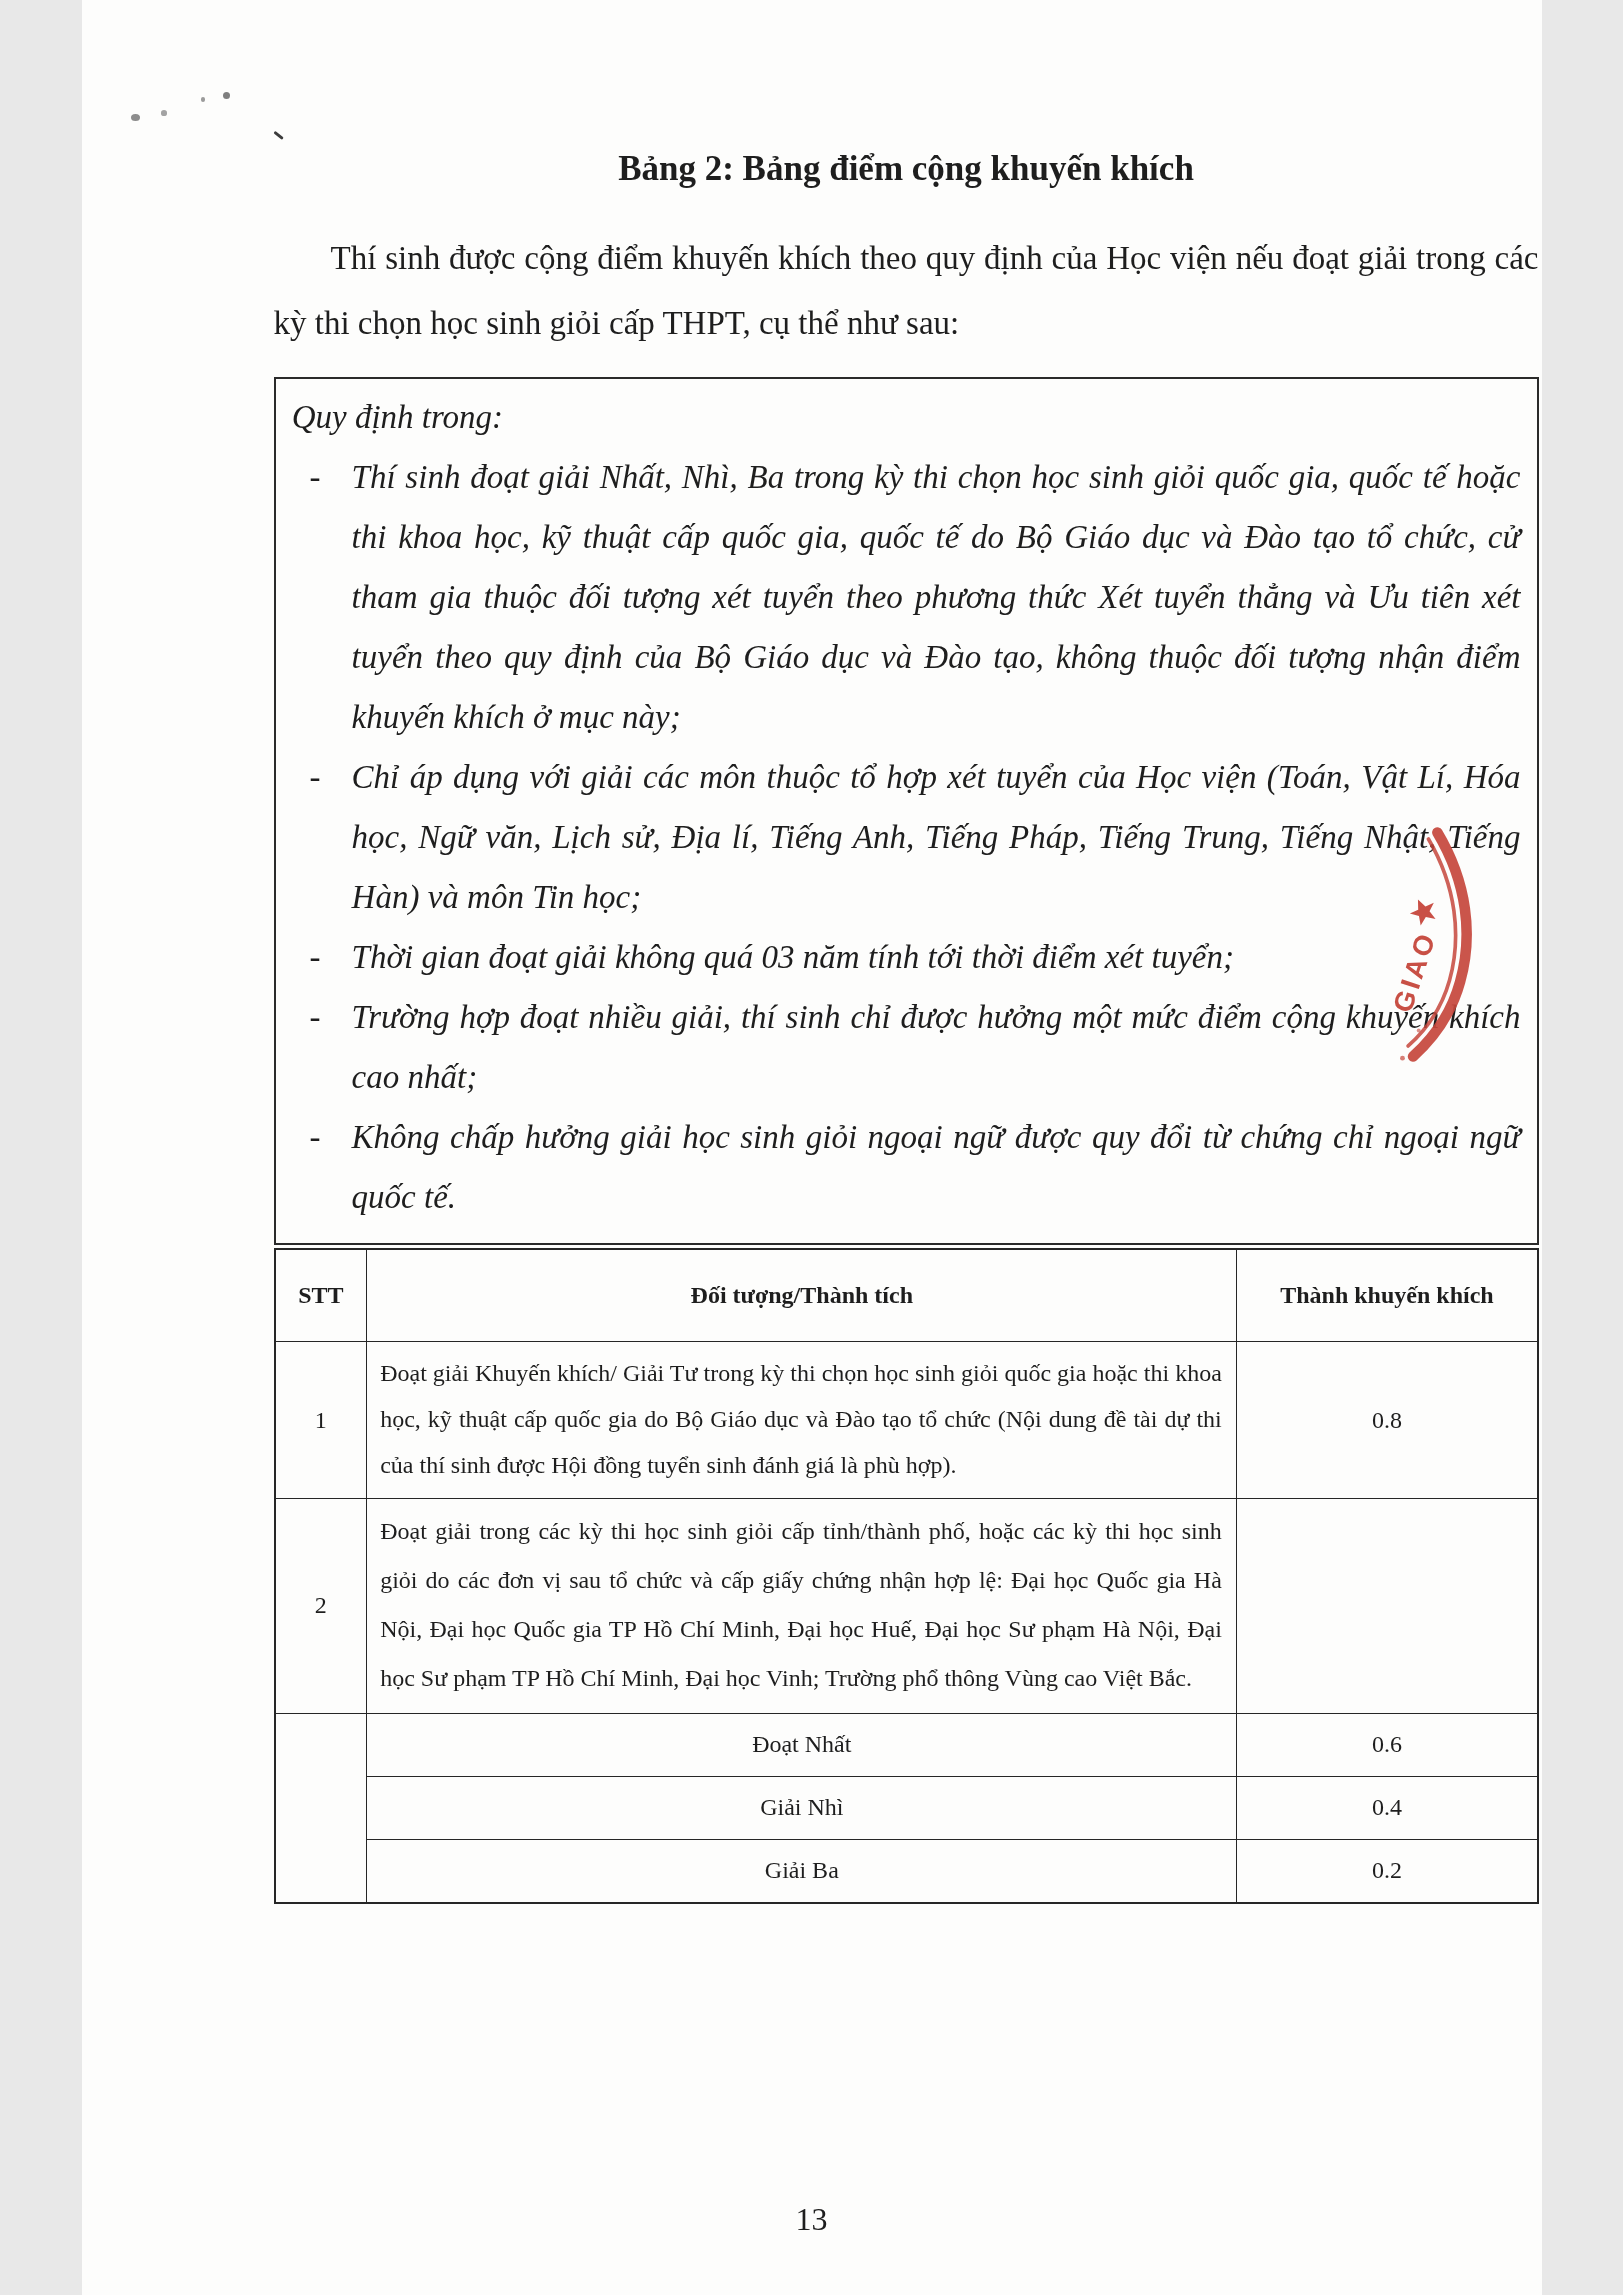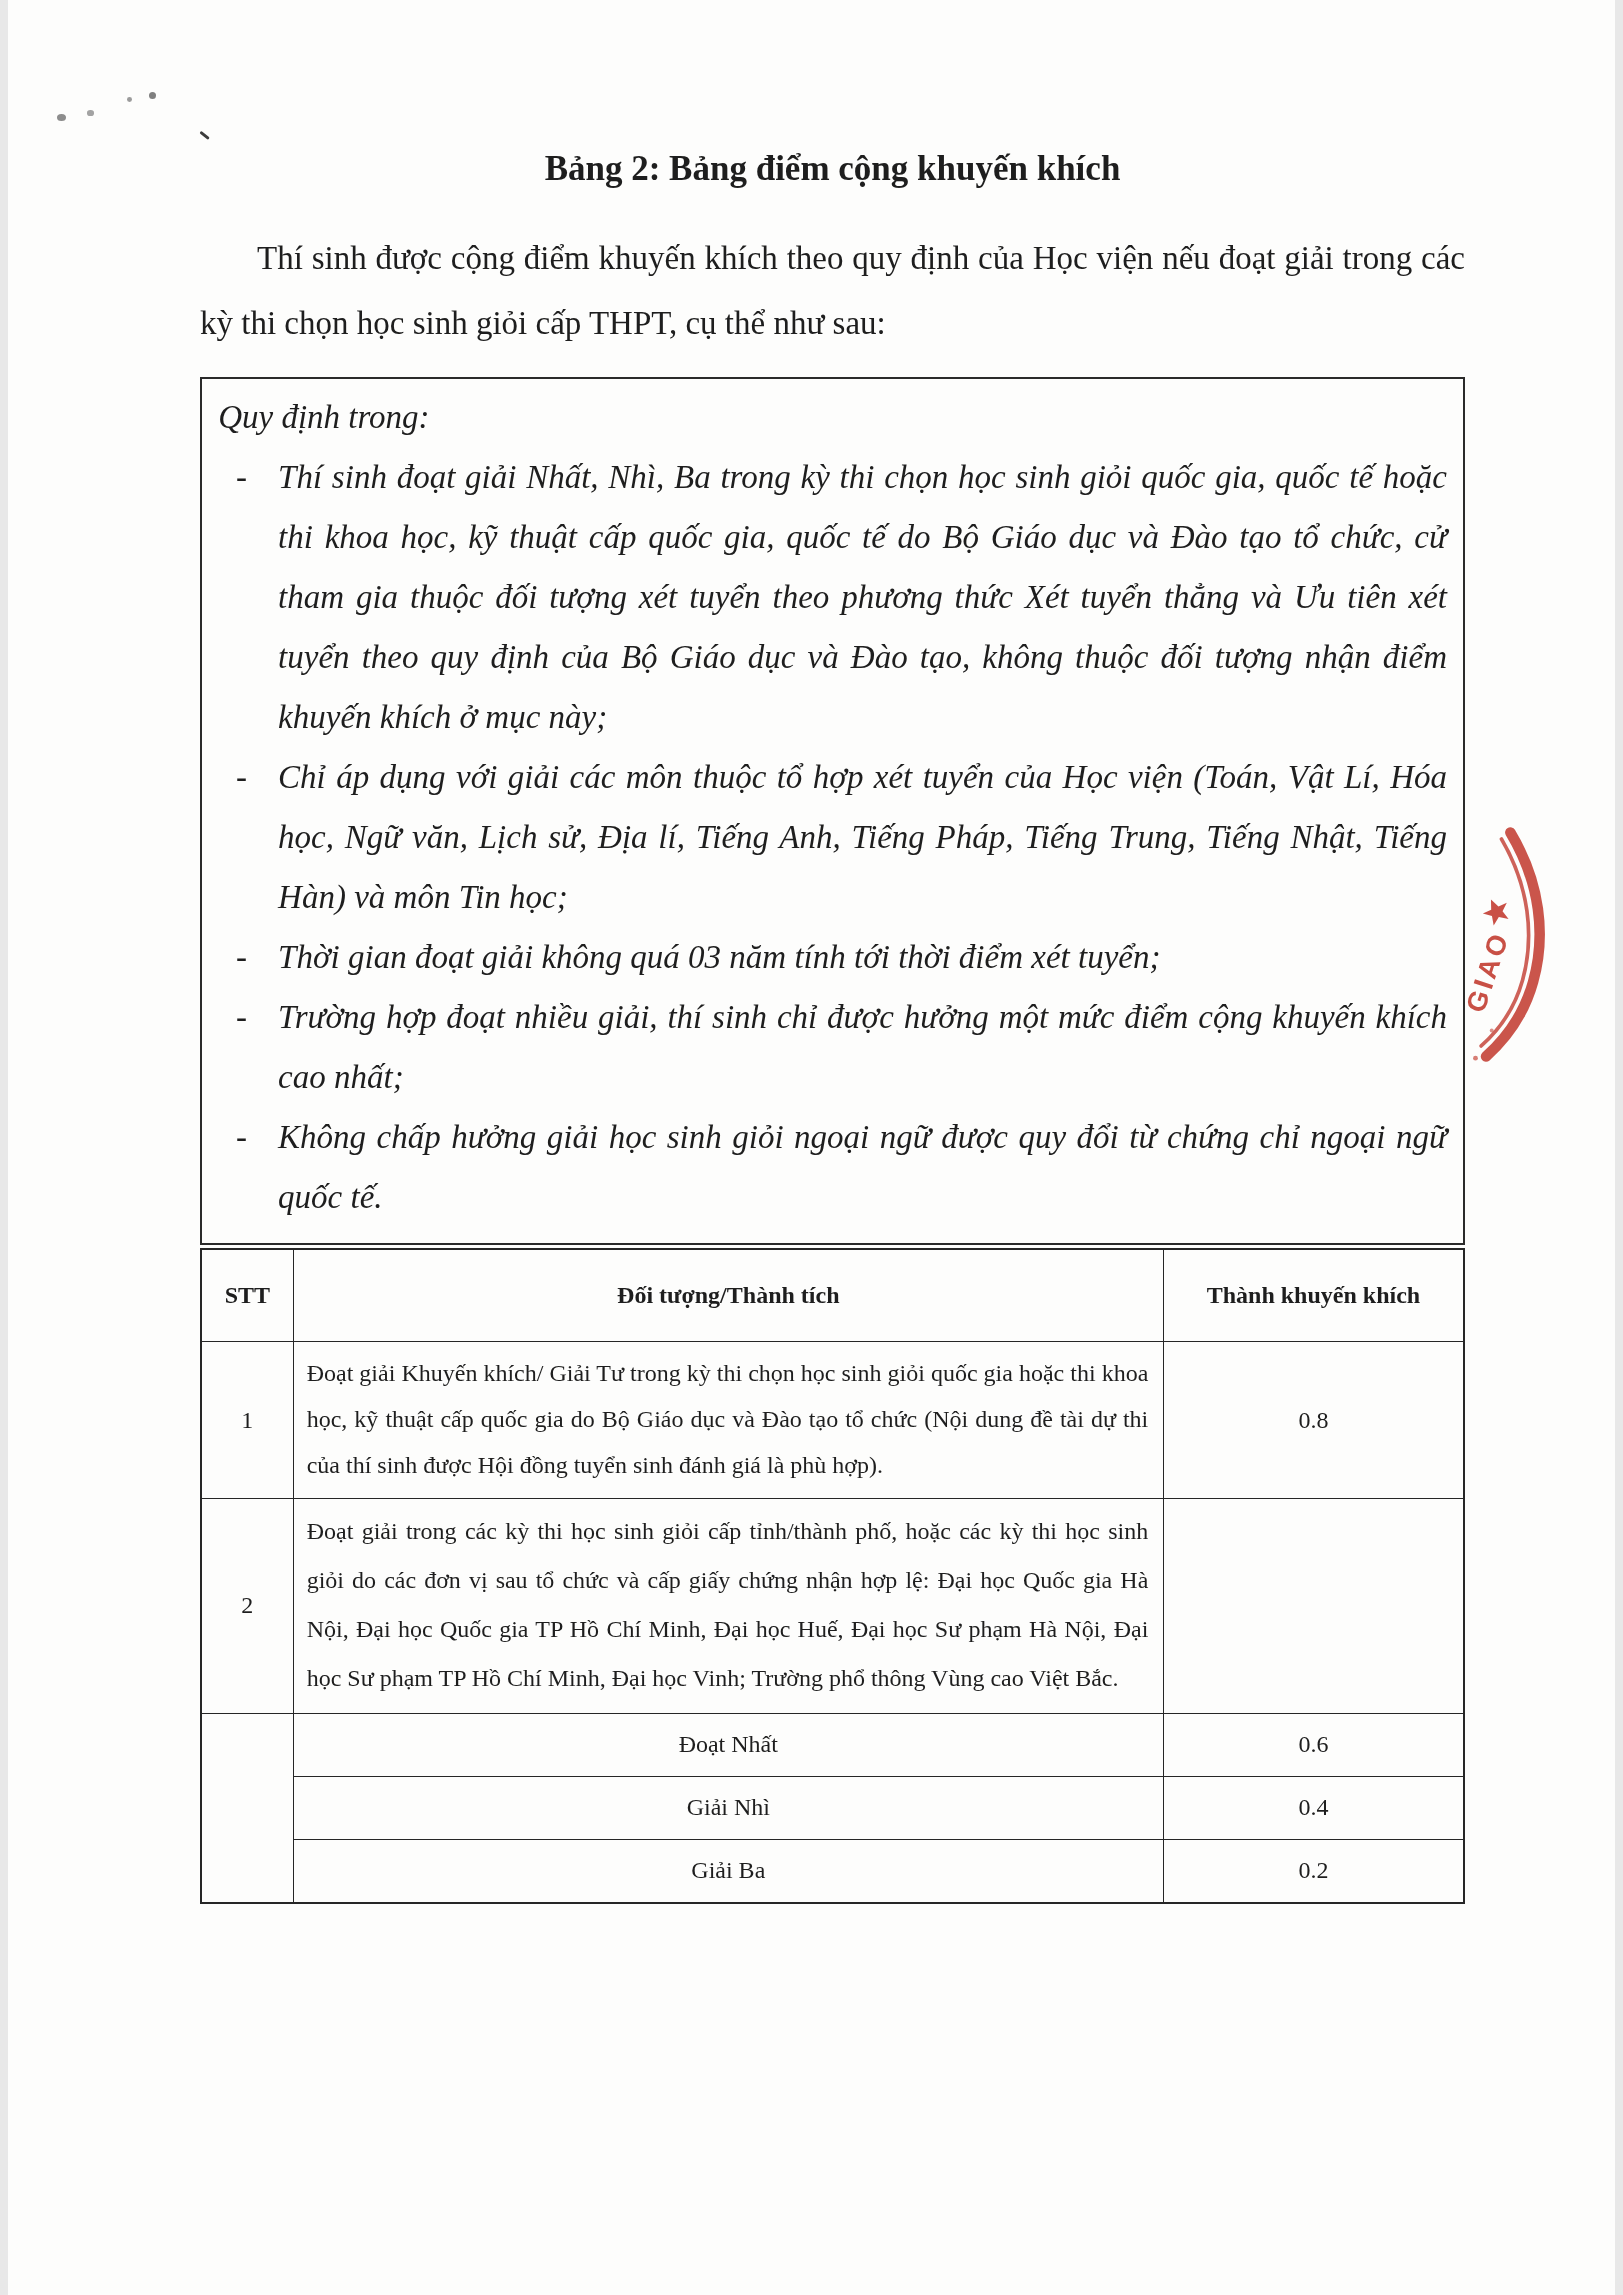--- a/index.html
+++ b/index.html
@@ -1,19 +1,19 @@
 <!DOCTYPE html>
 <html lang="vi" style="font-size:13px"><head>
 <meta charset="utf-8">
 <style>
   html, body { margin: 0; padding: 0; }
   body { background: #e8e8e8; }
   .page {
     position: relative;
-    width: 1607px;
+    width: 1460px;
     height: 2295px;
     margin: 0 auto;
     background: #fdfdfc;
     color: #1e1e1e;
     font-family: "Liberation Serif", "DejaVu Serif", serif;
     overflow: hidden;
   }
   .content {
     position: absolute;
     left: 192px;
@@ -202,15 +202,16 @@
       <path d="M 46,16 C 80,74 87,136 72,190 C 63,222 47,248 21,271" fill="none" stroke="#c6473c" stroke-width="4.5" stroke-linecap="round" opacity="0.85"></path>
       <g transform="translate(40,106) rotate(-24) scale(1.7)" fill="#c6473c" opacity="0.95">
         <path d="M0,-10 L2.9,-3.1 L9.5,-3.1 L4.2,1.2 L5.9,8.1 L0,4 L-5.9,8.1 L-4.2,1.2 L-9.5,-3.1 L-2.9,-3.1 Z"></path>
       </g>
       <text transform="translate(24,232) rotate(-72)" font-family="Liberation Sans, sans-serif" font-size="34" font-weight="bold" fill="#c6473c" letter-spacing="4" opacity="0.95">GIAO</text>
       <circle cx="14" cy="286" r="3" fill="#c6473c" opacity="0.7"></circle>
       <circle cx="34" cy="252" r="2.4" fill="#c6473c" opacity="0.6"></circle>
     </svg>
   </div>
 
+  <div class="page-number">13</div>
 
 </div>
 
 
 </body></html>

